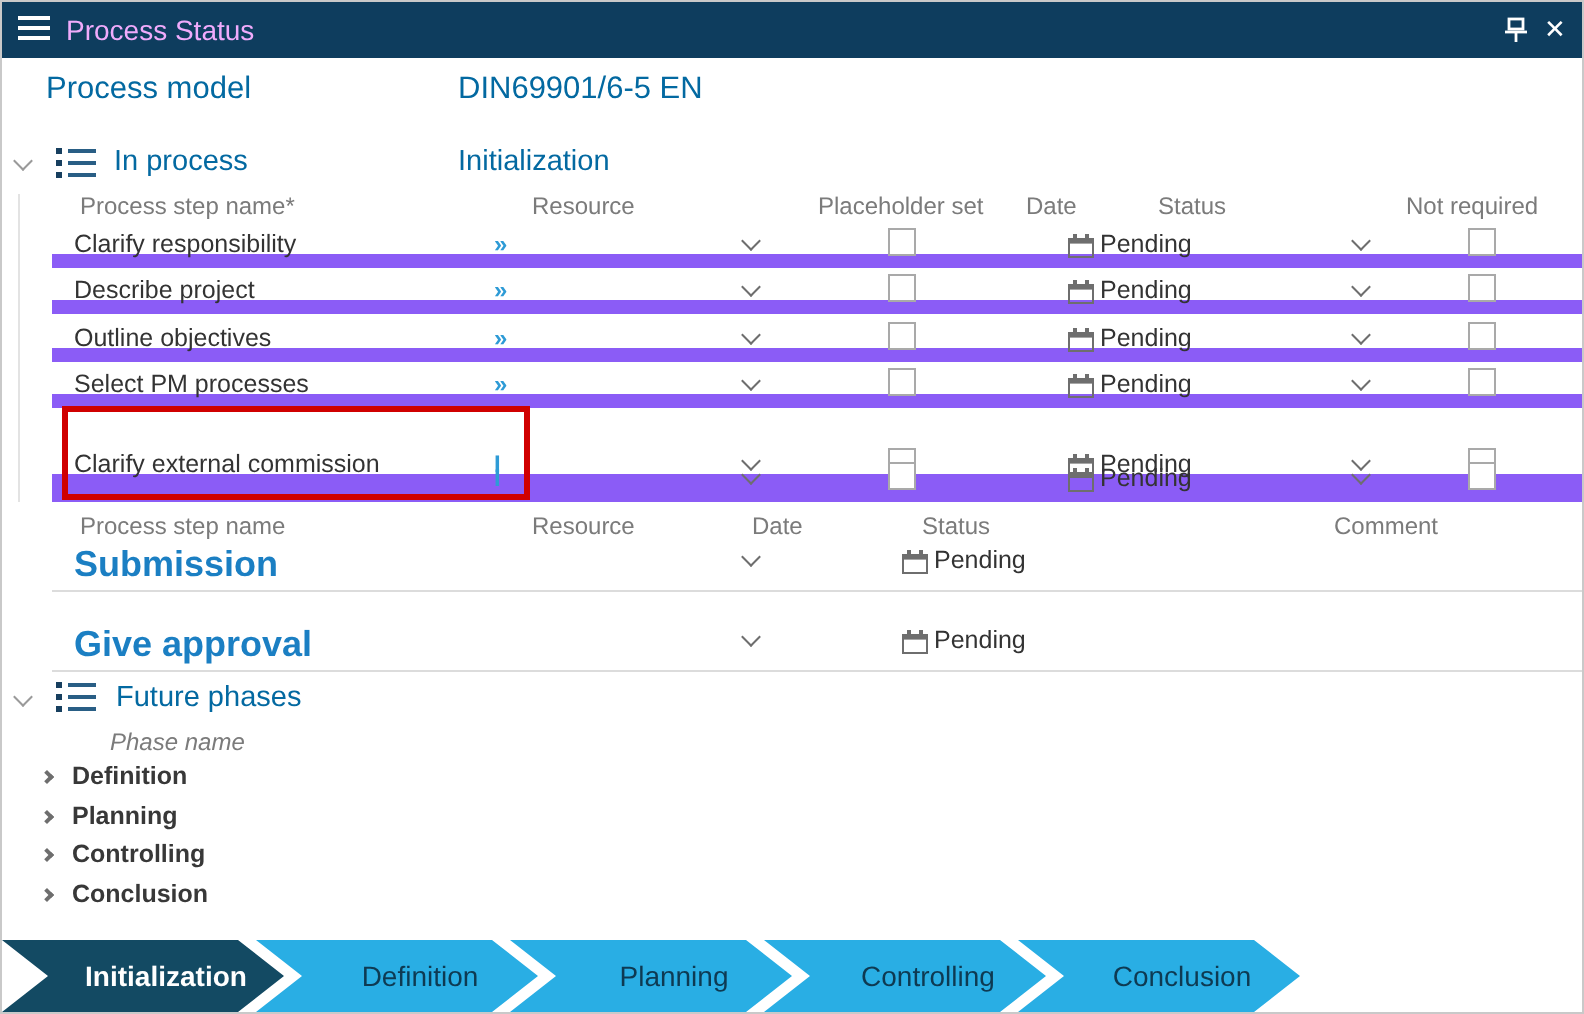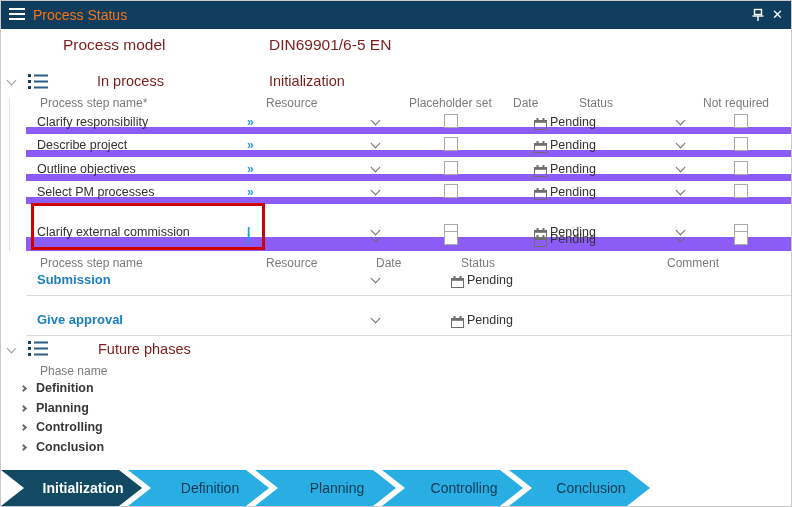--- a/index.html
+++ b/index.html
@@ -2,46 +2,46 @@
 <html><head>
 <meta charset="utf-8">
 <style>
   html,body{margin:0;padding:0;background:#f0f0f0;}
   *{box-sizing:border-box;font-family:"Liberation Sans",sans-serif;}
   .window{position:relative;width:792px;height:507px;background:#fff;overflow:hidden;border:1px solid #c9c9c9;}
   
   .titlebar{position:absolute;left:0;top:0;width:792px;height:28px;background:#0E3D5E;}
   .hamburger{position:absolute;left:8px;top:7px;width:16px;height:14px;cursor:pointer;}
   .hamburger i{display:block;width:16px;height:2px;background:#fff;margin:0 0 3px 0;}
-  .tb-title{position:absolute;left:32px;top:6px;color:#f97316;font-size:14px;}
+  .tb-title{position:absolute;left:32px;top:6px;color:#f0abfc;font-size:14px;}
   .pin{position:absolute;left:749px;top:6px;width:16px;height:16px;cursor:pointer;}
   .closebtn{position:absolute;left:771px;top:5px;color:#fff;font-size:13px;cursor:pointer;line-height:18px;}
   
   .abs{position:absolute;}
-  .blue-head{color:#7f1d1d;margin-left:40px;}
+  .blue-head{color:#0369a1;}
   .th{position:absolute;color:#7B7B7B;font-size:12px;white-space:nowrap;}
   .chev{display:inline-block;width:7px;height:7px;border-right:1.7px solid #6E6E6E;border-bottom:1.7px solid #6E6E6E;}
   .chev.down{transform:rotate(45deg);}
   .chev.right{transform:rotate(-45deg);}
   .chev.lt{border-color:#9A9A9A;}
   .cb{position:absolute;width:14px;height:14px;border:1px solid #A9A9A9;background:#fff;}
   .vline{position:absolute;left:8px;top:96px;width:1px;height:154px;background:#E3E3E3;}
   .listicon{position:absolute;width:20px;height:16px;}
   
   .t1row{position:absolute;left:25px;width:767px;height:23px;border-bottom:7px solid #8b5cf6;}
   .t1row .name{position:absolute;left:11px;top:4px;font-size:12.5px;color:#333;white-space:nowrap;}
   .t1row .res{position:absolute;left:221px;top:4px;font-size:12px;font-weight:bold;color:#2E9BD6;}
   .t1row .chv1{position:absolute;left:346px;top:6px;}
   .t1row .cb1{left:418px;top:3px;}
   .t1row .cal{position:absolute;left:508px;top:5px;}
   .t1row .status{position:absolute;left:524px;top:4px;font-size:12.5px;color:#333;}
   .t1row .chv2{position:absolute;left:651px;top:6px;}
   .t1row .cb2{left:708px;top:3px;}
   .t2row{position:absolute;left:25px;width:767px;border-bottom:1px solid #DCDCDC;height:29px;}
-  .t2row .name{position:absolute;left:11px;top:5px;font-size:13px;font-weight:bold;color:#1B7FC3;white-space:nowrap;}
+  .t2row .name{position:absolute;left:11px;top:5px;font-size:18px;font-weight:bold;color:#1B7FC3;white-space:nowrap;}
   .t2row .chv1{position:absolute;left:346px;top:8px;}
   .t2row .cal{position:absolute;left:425px;top:7px;}
   .t2row .status{position:absolute;left:441px;top:6px;font-size:12.5px;color:#333;}
   .redbox{position:absolute;left:30px;top:202px;width:234px;height:47px;border:3px solid #D00000;pointer-events:none;}
   
   .phrow{position:absolute;left:0;width:300px;height:19px;}
   .phrow .arr{position:absolute;left:20px;top:5px;width:5px;height:5px;border-width:2px;}
   .phrow .pname{position:absolute;left:35px;top:0;font-size:12.5px;font-weight:bold;color:#383838;}
   
   .flow{position:absolute;left:0;top:469px;width:792px;height:36px;}
@@ -221,21 +221,21 @@
   <span class="chev down lt abs" style="left:7px;top:344px;"></span>
   <svg class="listicon" style="left:27px;top:339px;" viewBox="0 0 20 16">
     <rect x="0" y="1" width="3" height="3" fill="#173F5F"></rect>
       <rect x="6" y="1.5" width="14" height="2" fill="#295E85"></rect>
     <rect x="0" y="7" width="3" height="3" fill="#173F5F"></rect>
       <rect x="6" y="7.5" width="14" height="2" fill="#295E85"></rect>
     <rect x="0" y="13" width="3" height="3" fill="#173F5F"></rect>
       <rect x="6" y="13.5" width="14" height="2" fill="#295E85"></rect>
   </svg>
   <div class="abs blue-head" style="left:57px;top:340px;font-size:14.5px;">Future phases</div>
-  <div class="th" style="left:39px;top:363px;">Phase name</div>
+  <div class="th" style="left:54px;top:363px;font-style:italic;">Phase name</div>
   <div id="phases-body">
       <div class="phrow" style="top: 380px;">
         <span class="chev right arr"></span>
         <span class="pname">Definition</span>
       </div>
       <div class="phrow" style="top: 399.5px;">
         <span class="chev right arr"></span>
         <span class="pname">Planning</span>
       </div>
       <div class="phrow" style="top: 419px;">

